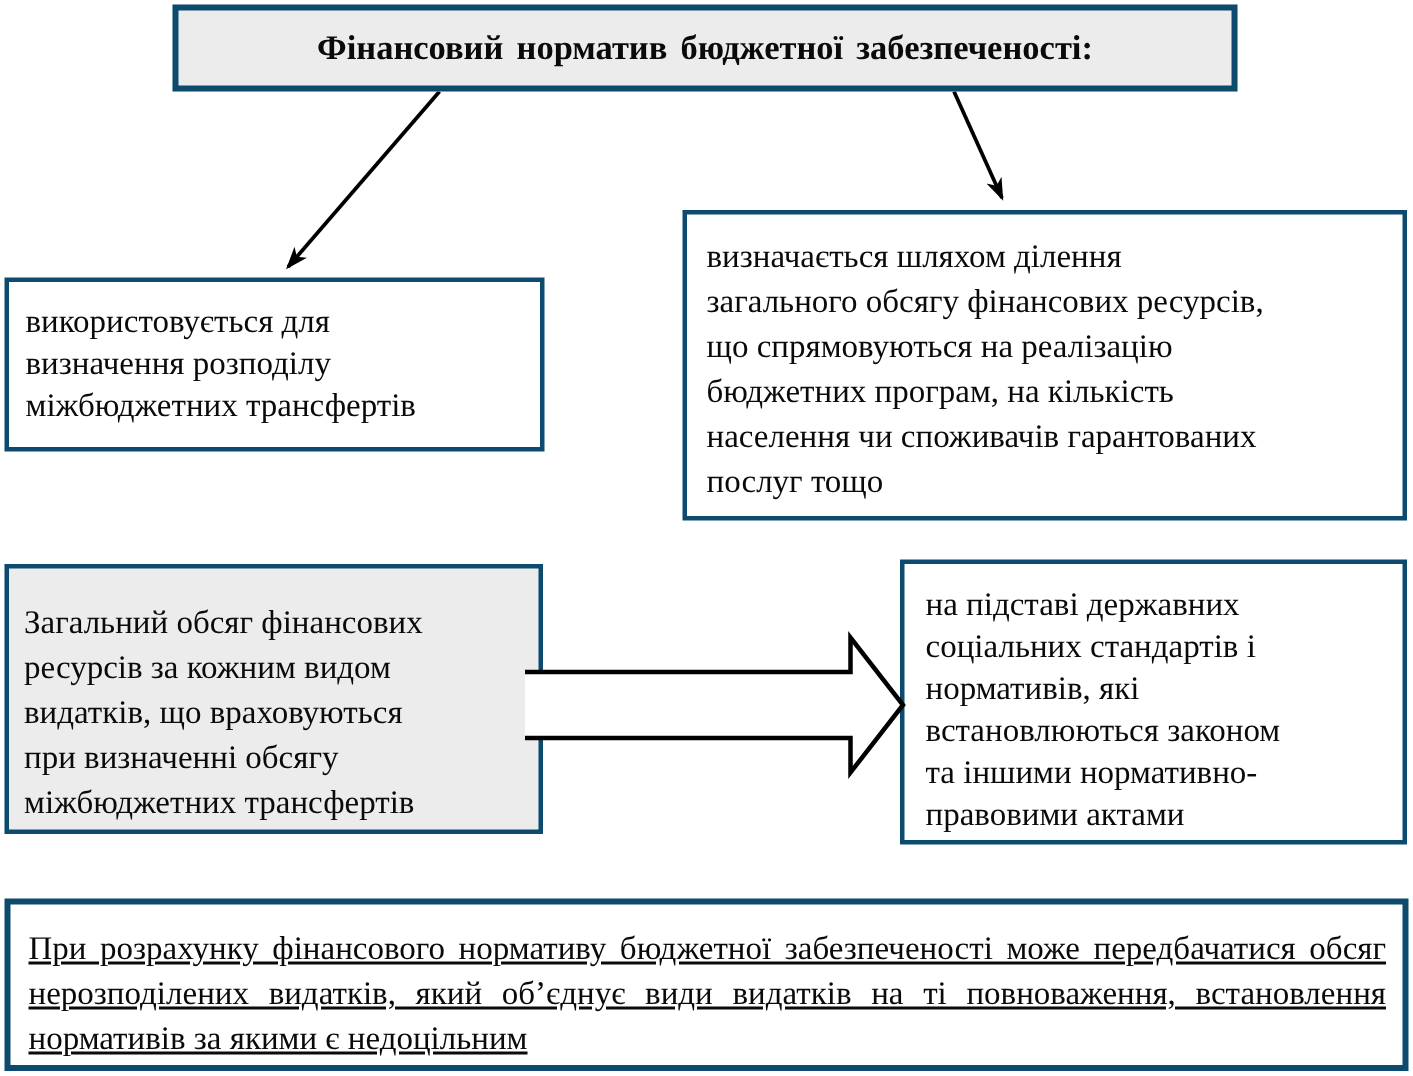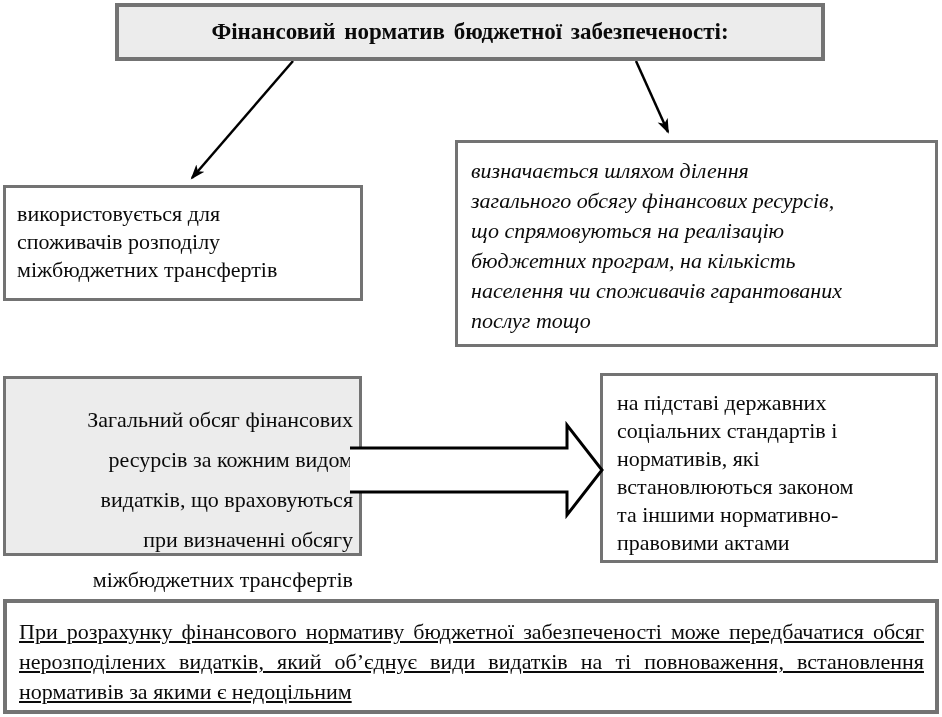--- a/index.html
+++ b/index.html
@@ -13,21 +13,21 @@
     height: 717px;
     background: #ffffff;
     font-family: "Liberation Serif", "DejaVu Serif", serif;
     color: #0a0a0a;
     overflow: hidden;
   }
   .box {
     position: absolute;
     box-sizing: border-box;
     background: #ffffff;
-    border: 3px solid #737373;
+    border: 3px solid #0c4a6e;
     z-index: 1;
   }
   .box-text {
     white-space: pre-line;
     font-size: 22px;
     line-height: 28px;
   }
   .title-box {
     left: 115px; top: 3px; width: 710px; height: 58px;
     border-width: 4px;
@@ -42,29 +42,28 @@
     text-align: center;
     white-space: nowrap;
   }
   .usage-box {
     left: 3px; top: 185px; width: 360px; height: 116px;
     padding: 12px 10px 0 11px;
   }
   .method-box {
     left: 455px; top: 140px; width: 483px; height: 207px;
     padding: 13px 24px 0 13px;
-    font-style: italic;
   }
   .method-box .box-text { line-height: 30px; }
   .total-box {
     left: 3px; top: 376px; width: 359px; height: 180px;
     background: #ececec;
     padding: 21px 6px 0 10px;
   }
-  .total-box .box-text { line-height: 40px; text-align: right; }
+  .total-box .box-text { line-height: 30px; }
   .basis-box {
     left: 600px; top: 373px; width: 338px; height: 190px;
     padding: 13px 4px 0 14px;
   }
   .basis-box .box-text { line-height: 28px; }
   .note-box {
     left: 3px; top: 599px; width: 936px; height: 115px;
     border-width: 4px;
     padding: 14px 11px 0 12px;
     text-decoration: underline;
@@ -112,21 +111,21 @@
     <line x1="293" y1="61" x2="192" y2="178" stroke="#000000" stroke-width="2.5" marker-end="url(#ah)"></line>
     <line x1="636" y1="61" x2="668" y2="132" stroke="#000000" stroke-width="2.5" marker-end="url(#ah)"></line>
   </svg>
 
   <div class="box title-box">
     <div class="title-text">Фінансовий норматив бюджетної забезпеченості:</div>
   </div>
 
   <div class="box usage-box">
     <div class="box-text">використовується для
-споживачів розподілу
+визначення розподілу
 міжбюджетних трансфертів</div>
   </div>
 
   <div class="box method-box">
     <div class="box-text">визначається шляхом ділення
 загального обсягу фінансових ресурсів,
 що спрямовуються на реалізацію
 бюджетних програм, на кількість
 населення чи споживачів гарантованих
 послуг тощо</div>

